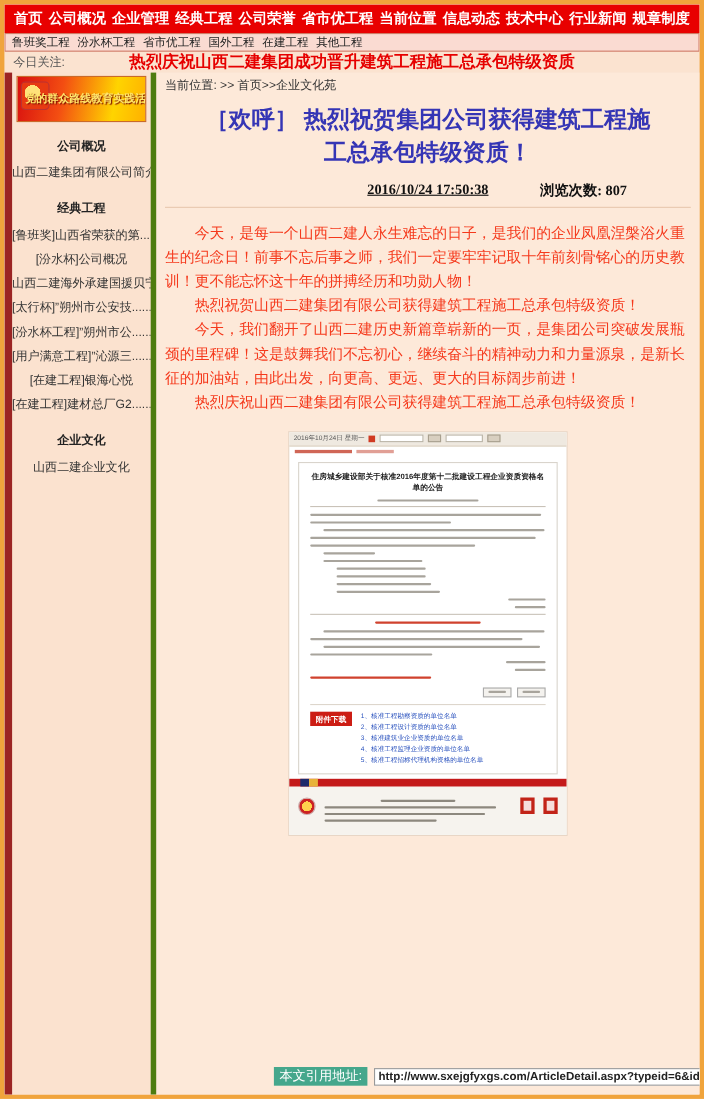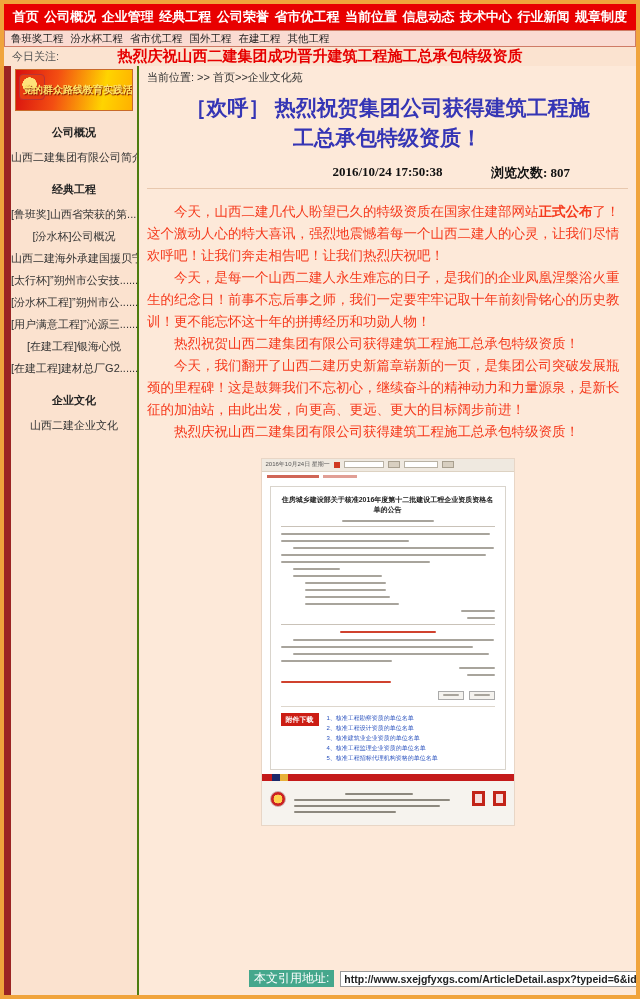--- a/index.html
+++ b/index.html
@@ -57,40 +57,40 @@
   .side-banner .banner-text {
     position:relative; margin-left:18px;
     color:#ffe66b; font-weight:bold; font-size:10px;
     text-shadow:1px 1px 1px #7a1000; letter-spacing:0px; white-space:nowrap;
   }
   .side-list { text-align:center; font-size:11px; color:#333; }
   .side-sec-title { font-weight:bold; color:#222; margin:14px 0 6px; }
   .side-item { line-height:22px; cursor:pointer; white-space:nowrap; }
   
   .content {
-    flex:1; background:#fde9d9; border-left:2px solid #4d7c0f;
+    flex:1; background:#fde9d9; border-left:5px solid #4d7c0f;
     padding:4px 8px 0 8px; position:relative;
   }
   .breadcrumb { font-size:11px; color:#333; margin-bottom:8px; }
   .art-title {
     font-family:"Liberation Serif", serif;
     color:#3535b5; font-weight:bold; font-size:21px;
     text-align:center; line-height:1.45; padding:0 34px;
   }
   .art-author {
     font-family:"Liberation Serif", serif;
     text-align:center; font-weight:bold; font-size:14px; color:#111;
     margin-top:13px;
   }
   .art-meta {
     position:relative; height:20px; margin-top:10px;
     font-family:"Liberation Serif", serif; font-weight:bold; font-size:13px; color:#111;
     border-bottom:1px solid #e8c8ae; padding-bottom:24px;
   }
-  .art-meta .meta-date { position:absolute; left:0; right:0; text-align:center; }
+  .art-meta .meta-date { position:absolute; left:0; right:0; text-align:center;text-decoration:underline; }
   .art-meta .meta-views { position:absolute; right:58px; }
   .art-body { margin-top:12px; color:#f5391c; font-size:13.5px; line-height:22px; }
   .art-body p { text-indent:2em; }
   .art-body b { font-weight:bold; }
   
   .embed {
     width:252px; margin:16px auto 0; background:#fff;
     box-shadow:0 0 0 1px #e8d6c6;
     font-family:"Liberation Sans", sans-serif;
   }
@@ -244,21 +244,20 @@
   </div>
 
   <div class="content">
     <div class="breadcrumb">当前位置: &gt;&gt; 首页&gt;&gt;企业文化苑</div>
     <div class="art-title">［欢呼］ 热烈祝贺集团公司获得建筑工程施工总承包特级资质！</div>
     <div class="art-meta">
       <span class="meta-date">2016/10/24 17:50:38</span>
       <span class="meta-views">浏览次数: 807</span>
     </div>
     <div class="art-body">
-      <p><span>今天，山西二建几代人盼望已久的特级资质在国家住建部网站</span><b>正式公布</b><span>了！这个激动人心的特大喜讯，强烈地震憾着每一个山西二建人的心灵，让我们尽情欢呼吧！让我们奔走相告吧！让我们热烈庆祝吧！</span></p>
       <p>今天，是每一个山西二建人永生难忘的日子，是我们的企业凤凰涅槃浴火重生的纪念日！前事不忘后事之师，我们一定要牢牢记取十年前刻骨铭心的历史教训！更不能忘怀这十年的拼搏经历和功勋人物！</p>
       <p>热烈祝贺山西二建集团有限公司获得建筑工程施工总承包特级资质！</p>
       <p>今天，我们翻开了山西二建历史新篇章崭新的一页，是集团公司突破发展瓶颈的里程碑！这是鼓舞我们不忘初心，继续奋斗的精神动力和力量源泉，是新长征的加油站，由此出发，向更高、更远、更大的目标阔步前进！</p>
       <p>热烈庆祝山西二建集团有限公司获得建筑工程施工总承包特级资质！</p>
     </div>
 
     <div class="embed">
       <div class="embed-toolbar">
         <span>2016年10月24日 星期一</span>
         <span class="mini-icon"></span>

